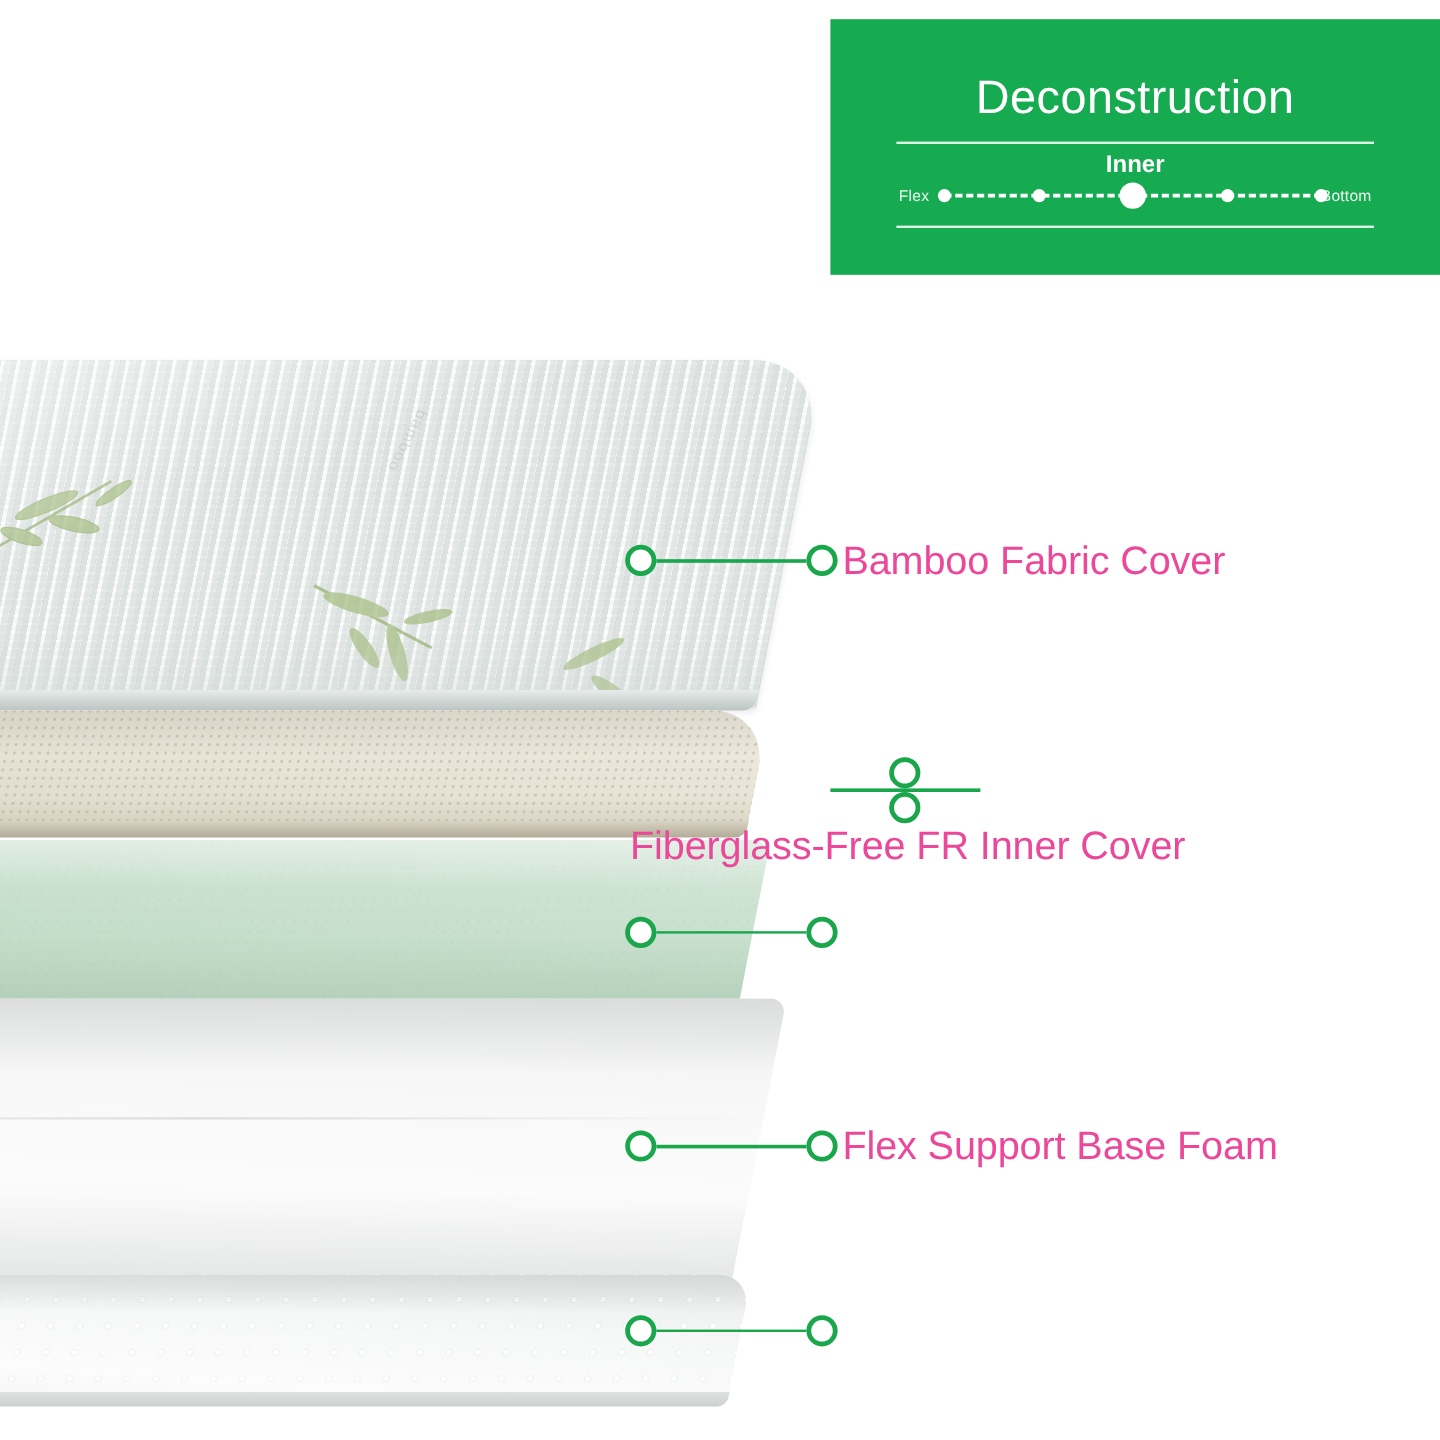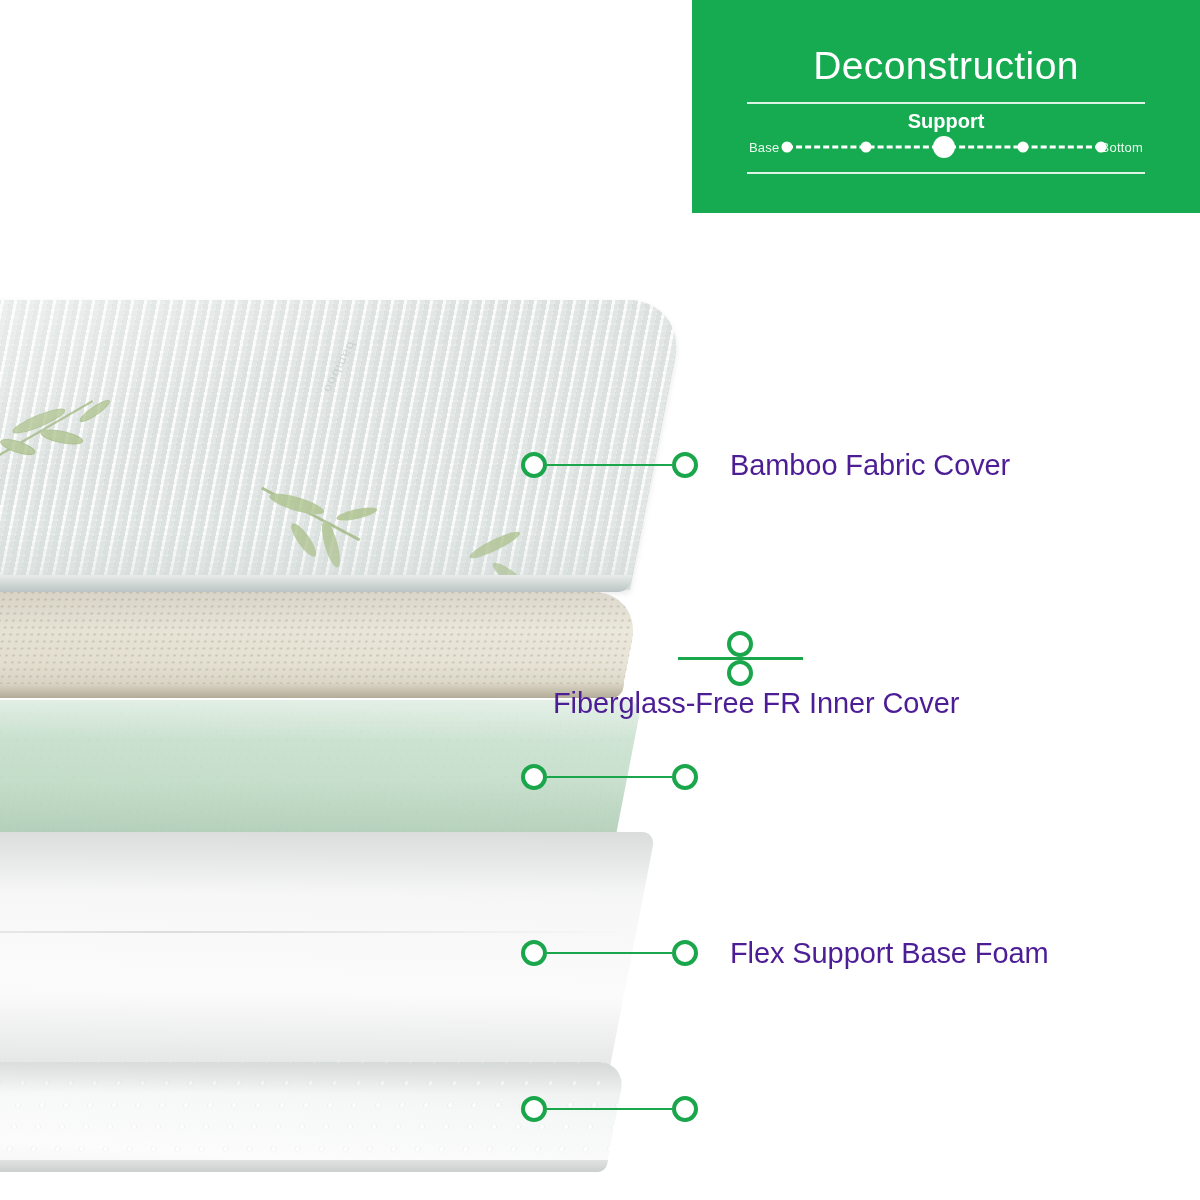--- a/index.html
+++ b/index.html
@@ -6,21 +6,21 @@
   html, body {
     width:1200px; height:1200px;
     background:#ffffff;
     font-family:"Liberation Sans", sans-serif;
     overflow:hidden;
   }
   #stage { position:relative; width:1200px; height:1200px; background:#fff; }
 
   
   .banner {
-    position:absolute; left:692px; top:0; width:508px; height:213px;
+    position:absolute; left:692px; top:16px; width:508px; height:213px;
     background:#17ab51; color:#fff;
     display:flex; flex-direction:column; align-items:center;
   }
   .banner-title {
     font-size:39px; font-weight:400; letter-spacing:.4px;
     margin-top:46px; line-height:1; color:#ffffff;
   }
   .rule {
     width:398px; height:2px; background:rgba(255,255,255,.85);
     margin-top:17px;
@@ -213,22 +213,22 @@
 
   
   .callout { position:absolute; display:flex; align-items:center; }
   .ring {
     width:26px; height:26px; border-radius:50%;
     border:4.5px solid #1aa64b; background:#ffffff;
     flex:0 0 auto; box-sizing:border-box;
   }
   .leader { height:2.5px; background:#1aa64b; flex:0 0 auto; }
   .callout-text {
-    margin-left:32px; color:#4c1d95;
-    font-size:29px; line-height:1.18; white-space:pre-line;
+    margin-left:4px; color:#ec4899;
+    font-size:33px; line-height:1.18; white-space:pre-line;
     letter-spacing:-.1px;
   }
 </style>
 </head>
 <body>
 
 <div id="stage">
 
   <div>
 
@@ -337,24 +337,24 @@
 
   <div class="callout" style="left:521px; top:1096px;">
     <span class="ring"></span>
     <span class="leader" style="width:125px;"></span>
     <span class="ring"></span>
   </div>
 
   <div class="banner">
     <div class="banner-title">Deconstruction</div>
     <div class="rule"></div>
-    <div class="firm-label-mid">Support</div>
+    <div class="firm-label-mid">Inner</div>
 
     <div class="scale-wrap">
-      <span class="scale-end left">Base</span>
+      <span class="scale-end left">Flex</span>
       <span class="scale-end right">Bottom</span>
       <div class="scale-track">
         <div class="scale-line"></div>
         <span class="scale-dot" style="left:0%;"></span>
         <span class="scale-dot" style="left:25%;"></span>
         <span class="scale-dot active" style="left:50%;"></span>
         <span class="scale-dot" style="left:75%;"></span>
         <span class="scale-dot" style="left:100%;"></span>
       </div>
     </div>

